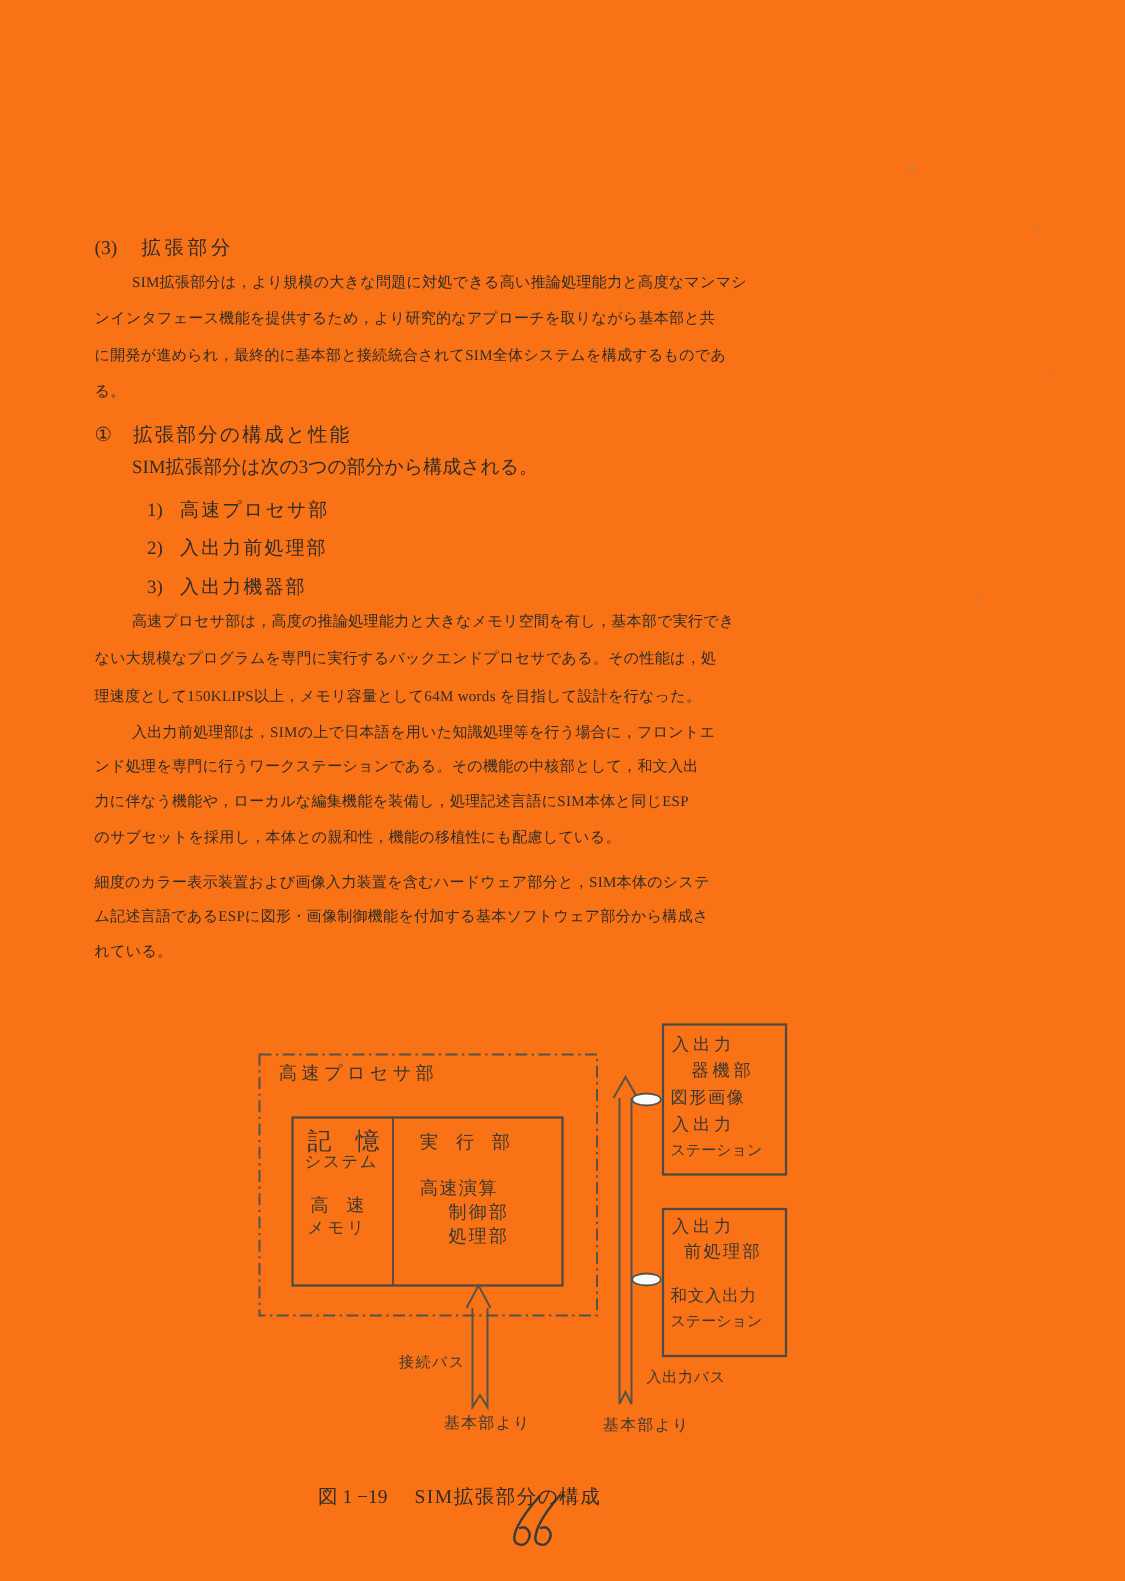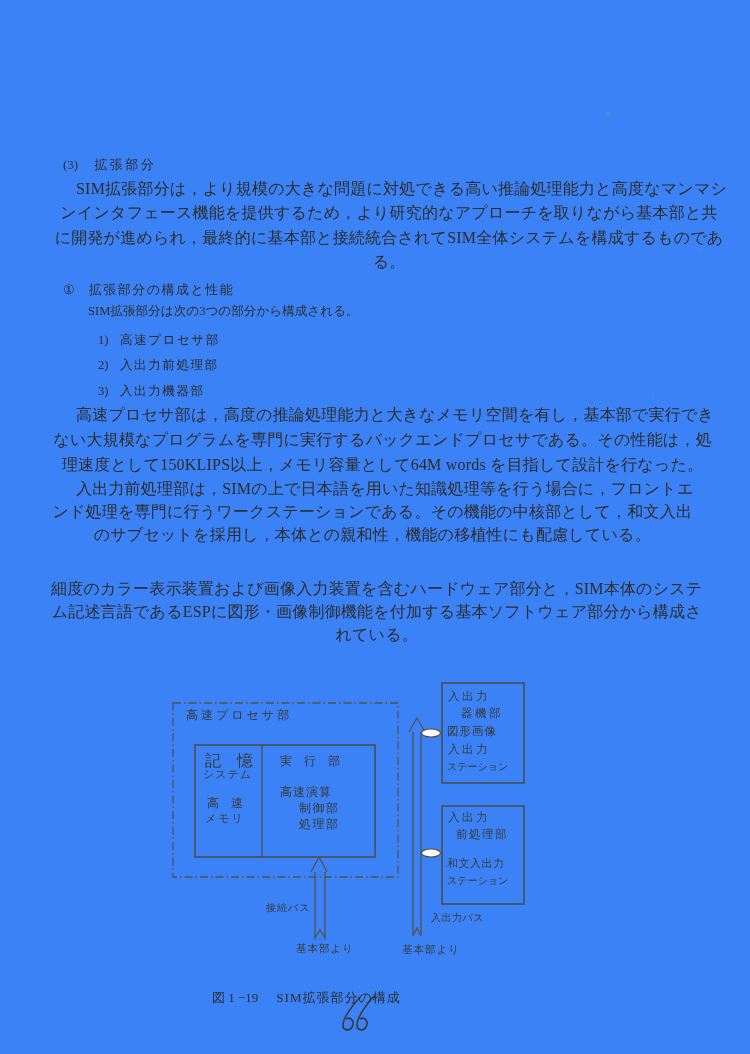--- a/index.html
+++ b/index.html
@@ -1,27 +1,27 @@
 <!DOCTYPE html>
 <html><head>
 <meta charset="utf-8">
 <style>
   html,body{margin:0;padding:0;}
   body{width:750px;height:1054px;background:#ffffff;}
   .page{
     position:relative;width:750px;height:1054px;overflow:hidden;
-    background:#3b82f6;
+    background:#f97316;
     color:#2e2c29;
     font-family:"Liberation Serif","DejaVu Serif",serif;
   }
   .abs{position:absolute;}
   .tl{white-space:nowrap;}
   .ind{padding-left:25px;}
   
-  .bodyblock{left:51px;font-size:16px;letter-spacing:0.2px;text-align:center;}
+  .bodyblock{left:63px;font-size:10px;letter-spacing:0.2px;}
   #para1{top:177px;line-height:24.3px;}
   #para2{top:403px;line-height:24.8px;}
   #para3{top:477px;line-height:23.2px;}
   #para4{top:578px;line-height:22.8px;}
   .headline{font-size:13px;white-space:nowrap;}
   #sec-heading{left:63px;top:156px;}
   #sec-heading .ttl{margin-left:16px;letter-spacing:2.5px;}
   #sub-heading{left:63px;top:281px;}
   #sub-heading .ttl{margin-left:14px;letter-spacing:1.5px;}
   #intro{left:88px;top:303px;font-size:12.6px;}
@@ -65,20 +65,21 @@
 
   <div class="abs bodyblock" id="para2">
     <div class="tl ind">高速プロセサ部は，高度の推論処理能力と大きなメモリ空間を有し，基本部で実行でき</div>
     <div class="tl">ない大規模なプログラムを専門に実行するバックエンドプロセサである。その性能は，処</div>
     <div class="tl">理速度として150KLIPS以上，メモリ容量として64M words を目指して設計を行なった。</div>
   </div>
 
   <div class="abs bodyblock" id="para3">
     <div class="tl ind">入出力前処理部は，SIMの上で日本語を用いた知識処理等を行う場合に，フロントエ</div>
     <div class="tl">ンド処理を専門に行うワークステーションである。その機能の中核部として，和文入出</div>
+    <div class="tl">力に伴なう機能や，ローカルな編集機能を装備し，処理記述言語にSIM本体と同じESP</div>
     <div class="tl">のサブセットを採用し，本体との親和性，機能の移植性にも配慮している。</div>
   </div>
 
   <div class="abs bodyblock" id="para4">
     <div class="tl">細度のカラー表示装置および画像入力装置を含むハードウェア部分と，SIM本体のシステ</div>
     <div class="tl">ム記述言語であるESPに図形・画像制御機能を付加する基本ソフトウェア部分から構成さ</div>
     <div class="tl">れている。</div>
   </div>
 
   <svg width="750" height="1054" viewBox="0 0 750 1054">

